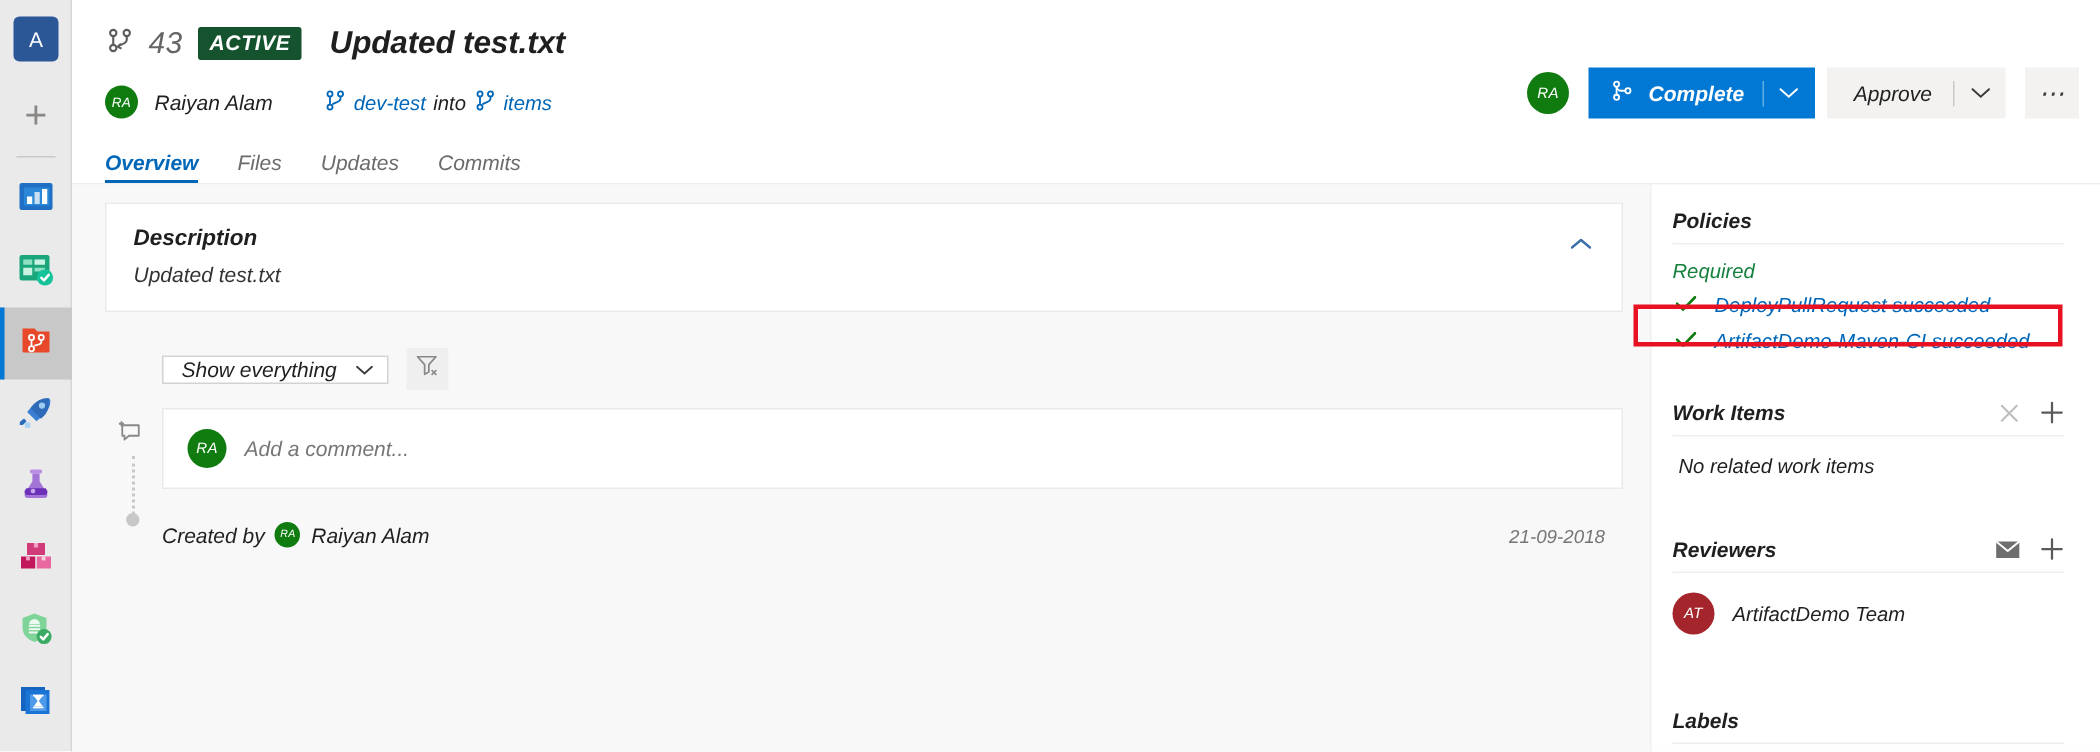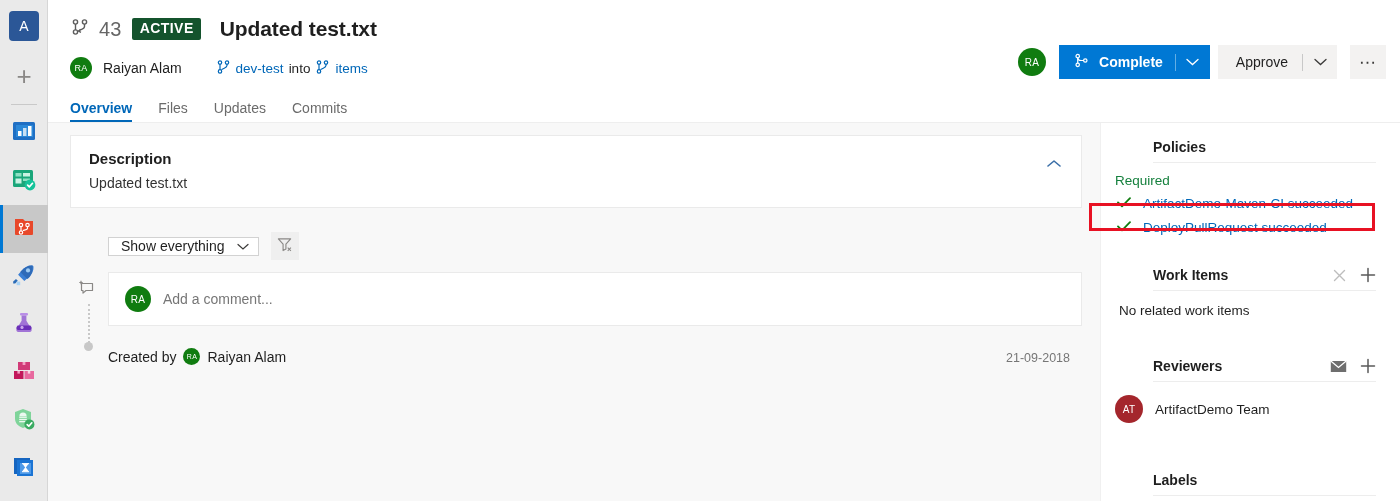--- a/index.html
+++ b/index.html
@@ -43,21 +43,21 @@
     user-select: none;
   }
   .rail-divider {
     width: 26px; height: 1px; background: #c9c9c9; margin: 4px auto 4px auto;
   }
 
   
   .main {
     flex: 1 1 auto; height: 501px;
     position: relative; background: #fff;
-    display: flex; flex-direction: column;
+    display: flex; flex-direction: column; font-style: italic;
   }
 
   
   .pr-header { padding: 14px 0 0 0; background:#fff; }
   .pr-titlerow {
     display: flex; align-items: center; gap: 9px;
     padding-left: 22px; height: 30px;
   }
   .pr-id { color: #666; font-size: 20px; letter-spacing: .2px; }
   .badge-active {
@@ -214,21 +214,21 @@
     position: relative;
   }
   .created-date {
     position: absolute; right: 12px; top: 3px;
     font-size: 12.5px; color: #767676;
   }
 
   
   .sec-head {
     display: flex; align-items: center; justify-content: space-between;
-    padding-bottom: 7px; border-bottom: 1px solid #ededed; margin-left: 38px;
+    padding-bottom: 7px; border-bottom: 1px solid #ededed;
   }
   .sec-title { font-size: 14px; font-weight: 700; color: #1f1f1f; }
   .sec-icons { display: flex; align-items: center; gap: 13px; }
   .ic-btn { cursor: pointer; display: flex; align-items: center; justify-content: center; }
   .sec-sub { font-size: 13.5px; color: #15803d; margin: 10px 0 3px 0; }
   .policy-row {
     display: flex; align-items: center; gap: 12px;
     height: 24px; padding-left: 2px;
   }
   .policy-link { color: #0067b8; font-size: 13.5px; }
@@ -526,30 +526,30 @@
           <span class="sec-title">Policies</span>
         </div>
         <div class="sec-sub">Required</div>
 
         <div class="policy-row">
           <span class="check">
             <svg width="14" height="11" viewBox="0 0 14 11">
                 <path d="M1 5.4 L5 9.4 L13 1.2" stroke="#107c10" stroke-width="1.8" fill="none" stroke-linecap="round" stroke-linejoin="round"></path>
               </svg>
           </span>
-          <span class="policy-link">ArtifactDemo-Maven-CI succeeded</span>
+          <span class="policy-link">DeployPullRequest succeeded</span>
         </div>
 
         <div class="policy-row">
           <span class="check">
             <svg width="14" height="11" viewBox="0 0 14 11">
                 <path d="M1 5.4 L5 9.4 L13 1.2" stroke="#107c10" stroke-width="1.8" fill="none" stroke-linecap="round" stroke-linejoin="round"></path>
               </svg>
           </span>
-          <span class="policy-link">DeployPullRequest succeeded</span>
+          <span class="policy-link">ArtifactDemo-Maven-CI succeeded</span>
         </div>
 
         <div class="sec-head sec-sp-wi">
           <span class="sec-title">Work Items</span>
           <span class="sec-icons">
             <span class="ic-btn">
               <svg width="15" height="15" viewBox="0 0 15 15">
                   <path d="M2.5 2.5 L12.5 12.5 M12.5 2.5 L2.5 12.5" stroke="#bdbdbd" stroke-width="1.4" stroke-linecap="round"></path>
                 </svg>
             </span>

